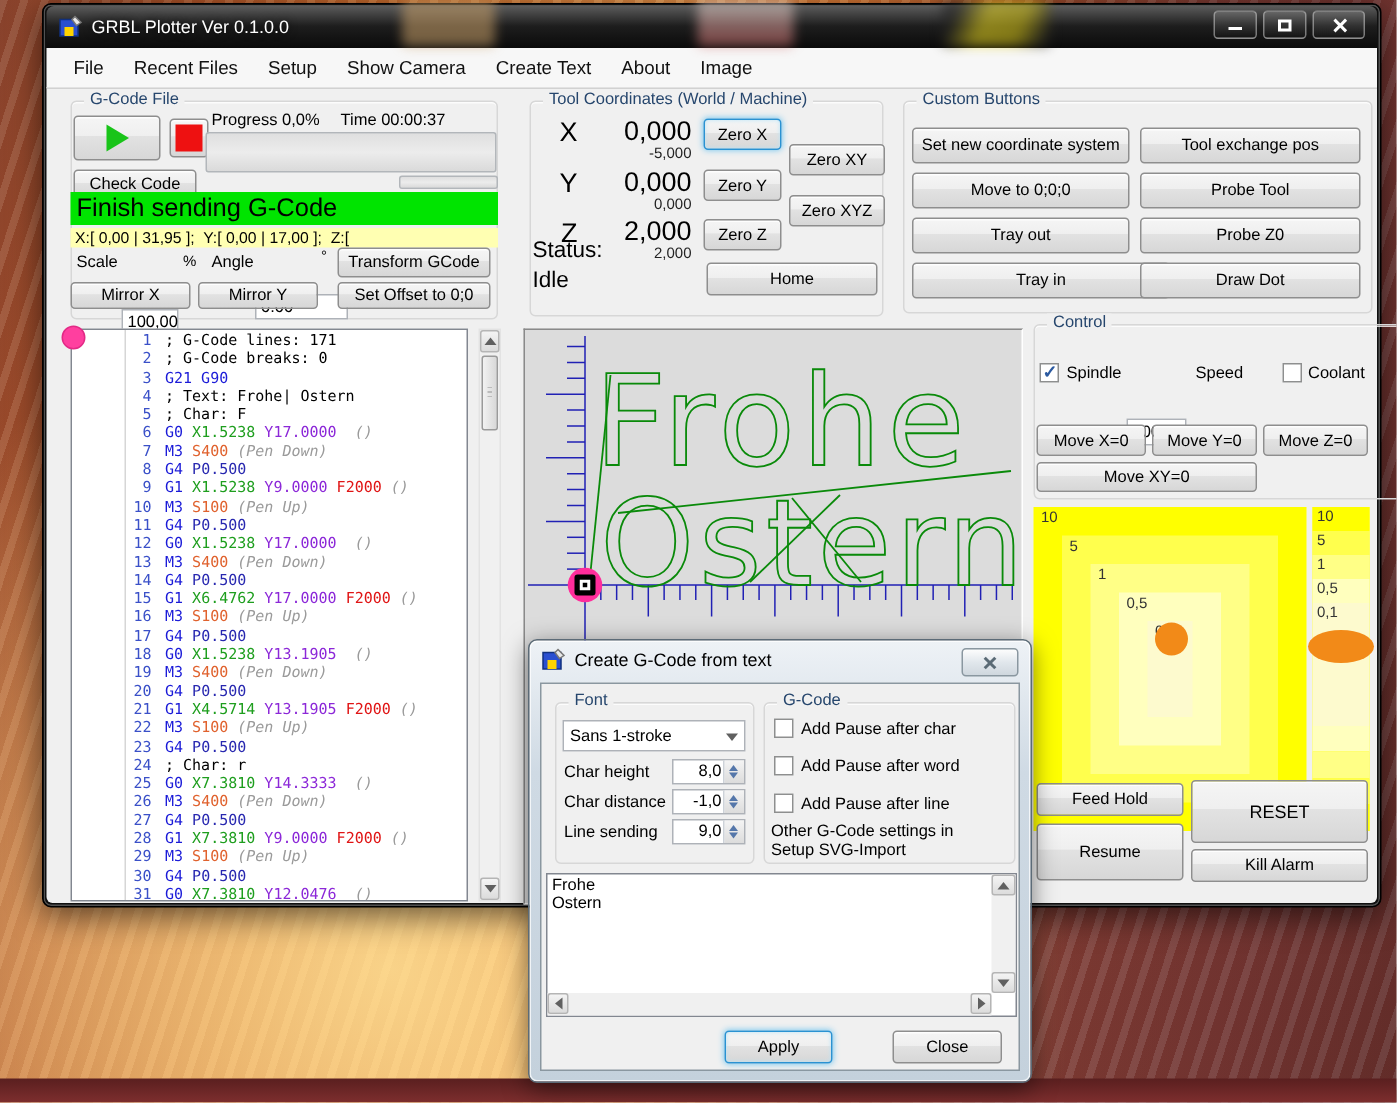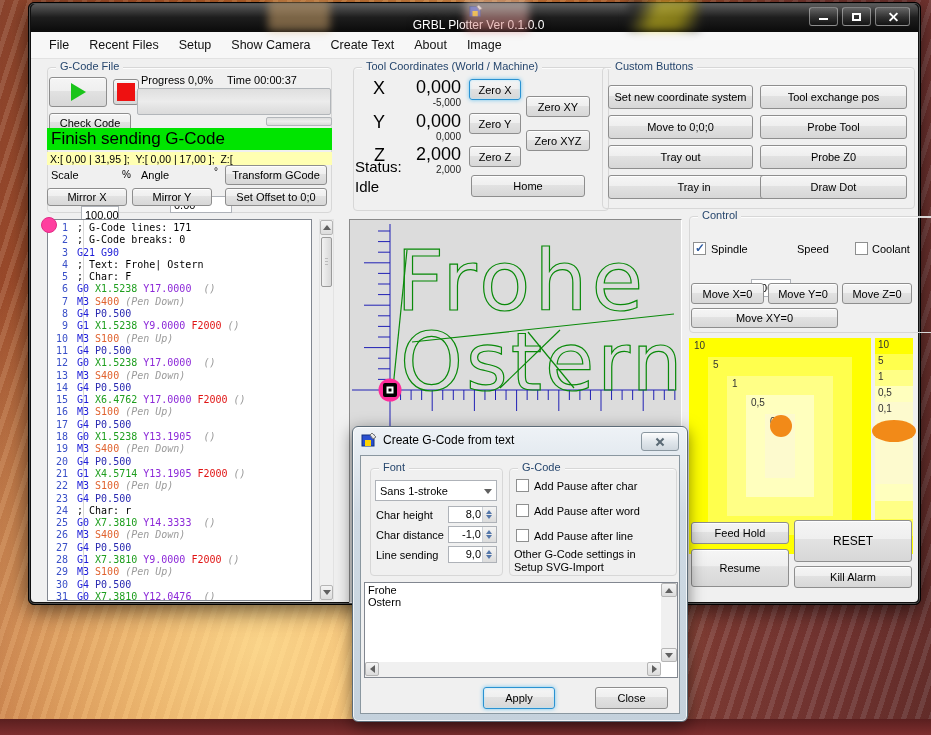--- a/index.html
+++ b/index.html
@@ -16,21 +16,21 @@
     background:linear-gradient(#5a1f1f,#7d2e2e); z-index:1; }
   .desk-icon { position:absolute; top:0; height:31px; filter:blur(4px); opacity:.55; z-index:4; border-radius:3px; }
 
   
   .window { position:absolute; left:28px; top:2px; width:893px; height:603px;
     background:#101010; border:1px solid #000; border-radius:6px;
     box-shadow:0 0 0 1px rgba(255,255,255,.28) inset, 0 5px 22px rgba(0,0,0,.6); z-index:2; }
   .titlebar { position:absolute; left:2px; right:2px; top:1px; height:28px;
     background:linear-gradient(rgba(95,95,95,.95), rgba(30,30,30,.96) 48%, rgba(10,10,10,.97));
     border-radius:5px 5px 0 0; color:#fff; display:flex; align-items:center; padding-left:8px;
-    text-shadow:0 0 6px rgba(0,0,0,.9); font-size:12px;flex-direction:column; }
+    text-shadow:0 0 6px rgba(0,0,0,.9); font-size:12px; }
   .titlebar .app-icon { width:16px; height:16px; margin-right:6px; }
   .capbtns { position:absolute; right:8px; top:3px; display:flex; gap:4px; }
   .capbtn { width:29px; height:19px; border:1px solid rgba(200,200,200,.55); border-radius:3px;
     background:linear-gradient(rgba(130,130,130,.5), rgba(20,20,20,.6));
     position:relative; }
   .capbtn.close { width:35px; }
   .glyph-min { position:absolute; left:9px; bottom:5px; width:9px; height:2px; background:#fff; }
   .glyph-max { position:absolute; left:9px; top:5px; width:9px; height:8px; border:2px solid #fff; }
   .glyph-x1,.glyph-x2 { position:absolute; left:12px; top:8px; width:11px; height:2px; background:#fff; }
   .glyph-x1 { transform:rotate(45deg); } .glyph-x2 { transform:rotate(-45deg); }
@@ -69,21 +69,21 @@
   .axis-letter { position:absolute; font-size:18px; color:#000; }
   .axis-val { position:absolute; font-size:18px; color:#000; width:74px; text-align:right; }
   .axis-mach { position:absolute; font-size:10px; color:#222; width:74px; text-align:right; }
   .status-lab { position:absolute; font-size:15px; color:#000; }
 
   
   .code-panel { position:absolute; left:18px; top:216px; width:265px; height:382px;
     background:#fff; border:1px solid #828790; overflow:hidden;
     font-family:"DejaVu Sans Mono", monospace; font-size:10px; line-height:12.3px; }
   .code-panel::before { content:""; position:absolute; left:35px; top:0; bottom:0; width:1px; background:#d6d6d6; }
-  .cl { white-space:pre; }
+  .cl { white-space:pre;margin-left:33px; }
   .ln { display:inline-block; width:29px; text-align:right; padding-right:9px; color:#3a50c8; }
   .tk-cm{color:#000;} .tk-g{color:#1c1cd8;} .tk-x{color:#1e9e1e;} .tk-y{color:#8c28d8;}
   .tk-f{color:#e01414;} .tk-s{color:#e0622e;} .tk-p{color:#2828b0;} .tk-c{color:#9a9a9a; font-style:italic;}
   .pink-dot { position:absolute; left:12px; top:214px; width:16px; height:16px; border-radius:50%;
     background:#ff3f9f; border:1px solid #e22a86; z-index:3; }
 
   
   .vscroll { position:absolute; width:15px; background:#f0f0f0; border:1px solid #e3e3e3; }
   .sb-btn { position:absolute; left:0; right:0; height:15px; background:linear-gradient(#f4f4f4,#dcdcdc);
     border:1px solid #b5b5b5; border-radius:2px; display:flex; align-items:center; justify-content:center; }
@@ -198,21 +198,21 @@
   <div class="tbox" style="left:52px;top:163px;width:38px;height:17px;">100,00</div>
   <div class="lab" style="left:93px;top:166px;font-size:10px;">%</div>
   <div class="lab" style="left:112px;top:166px;">Angle</div>
   <div class="tbox" style="left:141px;top:153px;width:62px;height:17px;">0.00</div>
   <div class="lab" style="left:185px;top:163px;font-size:10px;">°</div>
   <div class="btn" style="left:196px;top:162px;width:102px;height:20px;">Transform GCode</div>
   <div class="btn" style="left:18px;top:185px;width:80px;height:18px;">Mirror X</div>
   <div class="btn" style="left:103px;top:185px;width:80px;height:18px;">Mirror Y</div>
   <div class="btn" style="left:196px;top:185px;width:102px;height:18px;">Set Offset to 0;0</div>
 
-  <div class="group" style="left:324px;top:64px;width:256px;height:144px;">
+  <div class="group" style="left:324px;top:64px;width:236px;height:144px;">
     <span class="legend">Tool Coordinates (World / Machine)</span>
   </div>
   <div class="axis-letter" style="left:344px;top:75px;">X</div>
   <div class="axis-val" style="left:358px;top:74px;">0,000</div>
   <div class="axis-mach" style="left:358px;top:94px;">-5,000</div>
   <div class="btn focus" style="left:440px;top:76px;width:52px;height:21px;">Zero X</div>
   <div class="btn" style="left:497px;top:93px;width:64px;height:21px;">Zero XY</div>
   <div class="axis-letter" style="left:344px;top:109px;">Y</div>
   <div class="axis-val" style="left:358px;top:108px;">0,000</div>
   <div class="axis-mach" style="left:358px;top:128px;">0,000</div>

